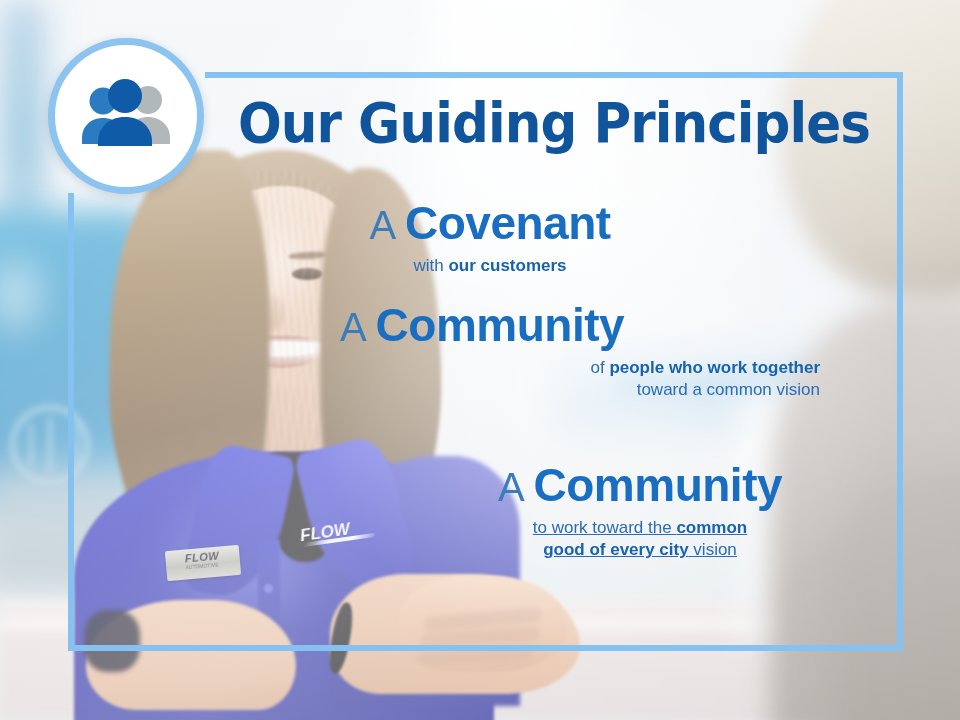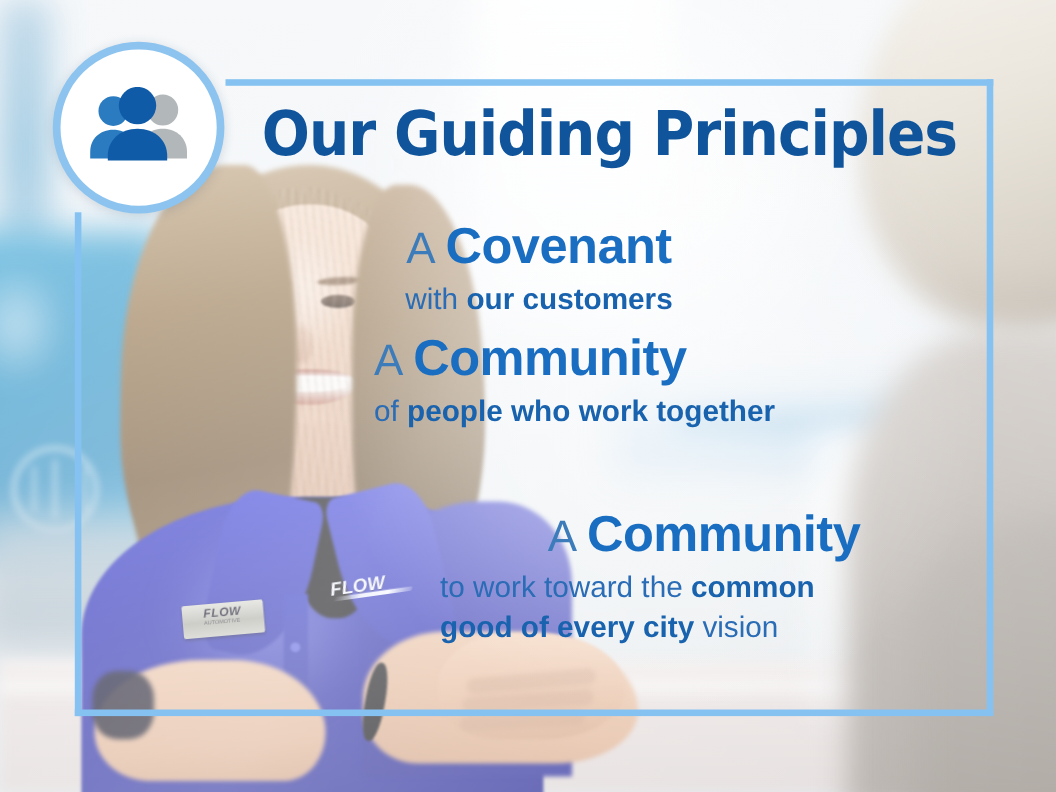--- a/index.html
+++ b/index.html
@@ -320,39 +320,39 @@
   .principle{position:absolute;text-align:right;}
   .p-title{
     font-family:"Liberation Sans", sans-serif;
     line-height:1.04;
     white-space:nowrap;
   }
   .p-article{font-weight:normal;font-size:40px;color:#3d7cba;}
   .p-word{font-weight:bold;font-size:46px;color:#1a6ec2;letter-spacing:-.5px;}
   .p-sub{
     font-family:"Liberation Sans", sans-serif;
-    font-size:27px;
+    font-size:17px;
     line-height:1.33;
     color:#2a6cb5;
     font-weight:normal;
     margin-top:7px;
   }
   .p-sub b{font-weight:bold;color:#1862ae;}
 
   #principle-1{left:300px;top:188px;width:380px;margin-top:12px;}
   #principle-1 .p-title{text-align:center;}
   #principle-1 .p-sub{text-align:center;}
 
   #principle-2{left:340px;top:302px;width:480px;}
   #principle-2 .p-title{text-align:left;}
-  #principle-2 .p-sub{text-align:left;}
+  #principle-2 .p-sub{text-align:right;}
 
   #principle-3{left:400px;top:462px;width:480px;}
   #principle-3 .p-title{text-align:center;}
-  #principle-3 .p-sub{text-align:left;}
+  #principle-3 .p-sub{text-align:center;text-decoration:underline;}
 </style>
 </head>
 <body>
 
 <div id="stage">
 
   <div class="photo">
     <div class="ph bg-base"></div>
     <div class="ph bg-leftedge"></div>
     <div class="ph bg-blueboard"></div>
@@ -456,20 +456,23 @@
   </div>
 
   <div class="principle" id="principle-2">
     <div class="p-title">
       <span class="p-article">A </span><span class="p-word">Community</span>
     </div>
     <div class="p-sub">
       <div>
         <span>of </span><b>people who work together</b>
       </div>
+      <div>
+        <span>toward a common vision</span>
+      </div>
     </div>
   </div>
 
   <div class="principle" id="principle-3">
     <div class="p-title">
       <span class="p-article">A </span><span class="p-word">Community</span>
     </div>
     <div class="p-sub">
       <div>
         <span>to work toward the </span><b>common</b>

